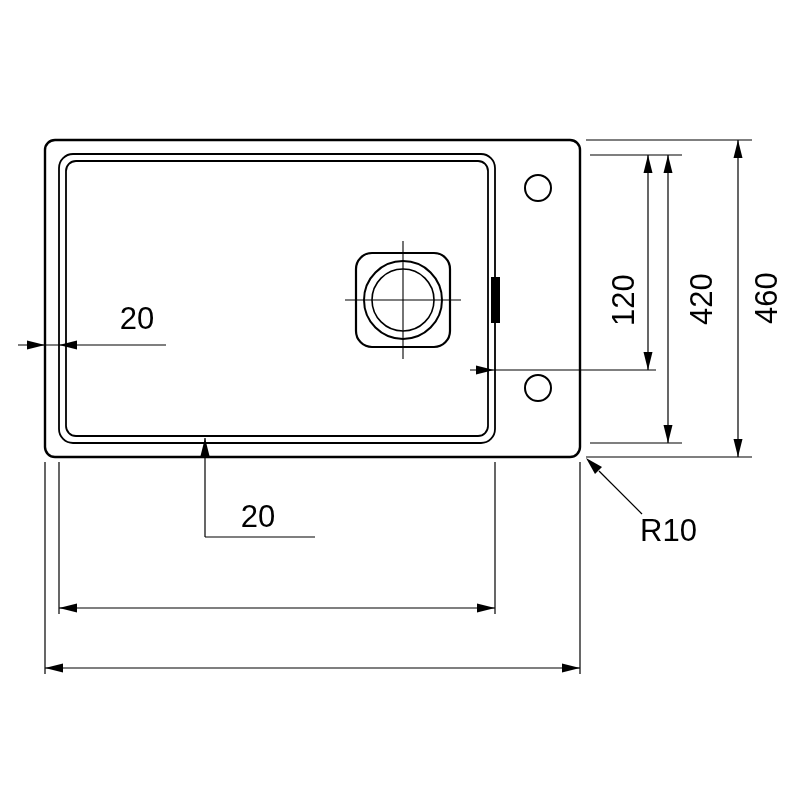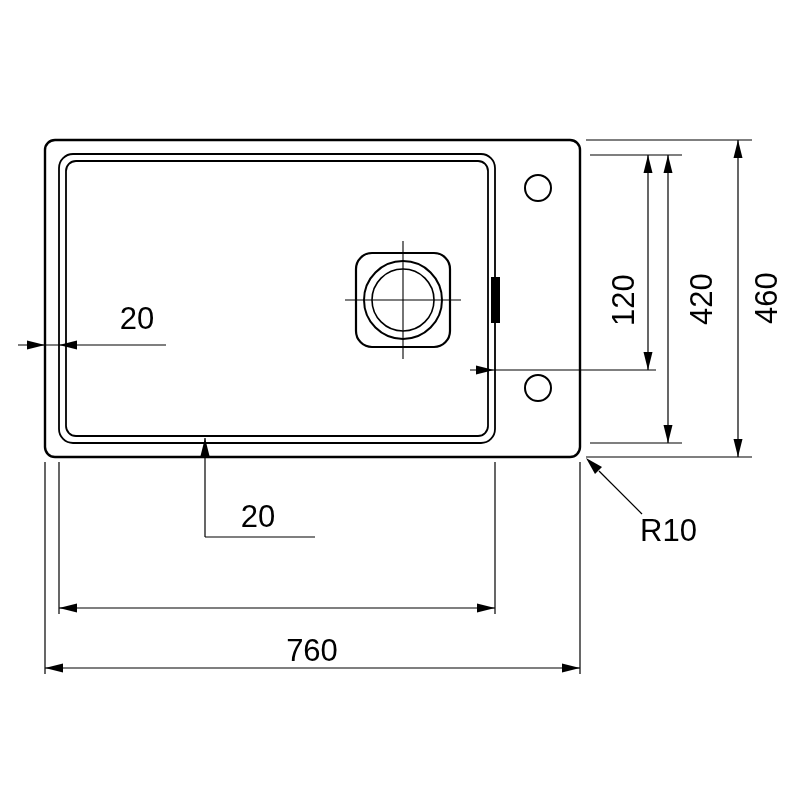--- a/index.html
+++ b/index.html
@@ -105,21 +105,20 @@
       <polygon points="738,140 733.5,158 742.5,158"></polygon>
       <polygon points="738,457 733.5,439 742.5,439"></polygon>
     </g>
   </svg>
 
   <div class="lbl" style="left:97px;  top:302px; width:80px;">20</div>
 
   <div class="lbl" style="left:218px; top:500px; width:80px;">20</div>
 
 
-  <div class="lbl" style="left:262px; top:634px; width:100px;">760</div>
 
   <div class="lbl left" style="left:640px; top:500px; width:120px;margin-top:14px;">R10</div>
 
   <div class="lbl rot" style="left:574px; top:283px; width:100px;">120</div>
 
   <div class="lbl rot" style="left:652px; top:282px; width:100px;">420</div>
 
   <div class="lbl rot" style="left:717px; top:281px; width:100px;">460</div>
 
 </div>

